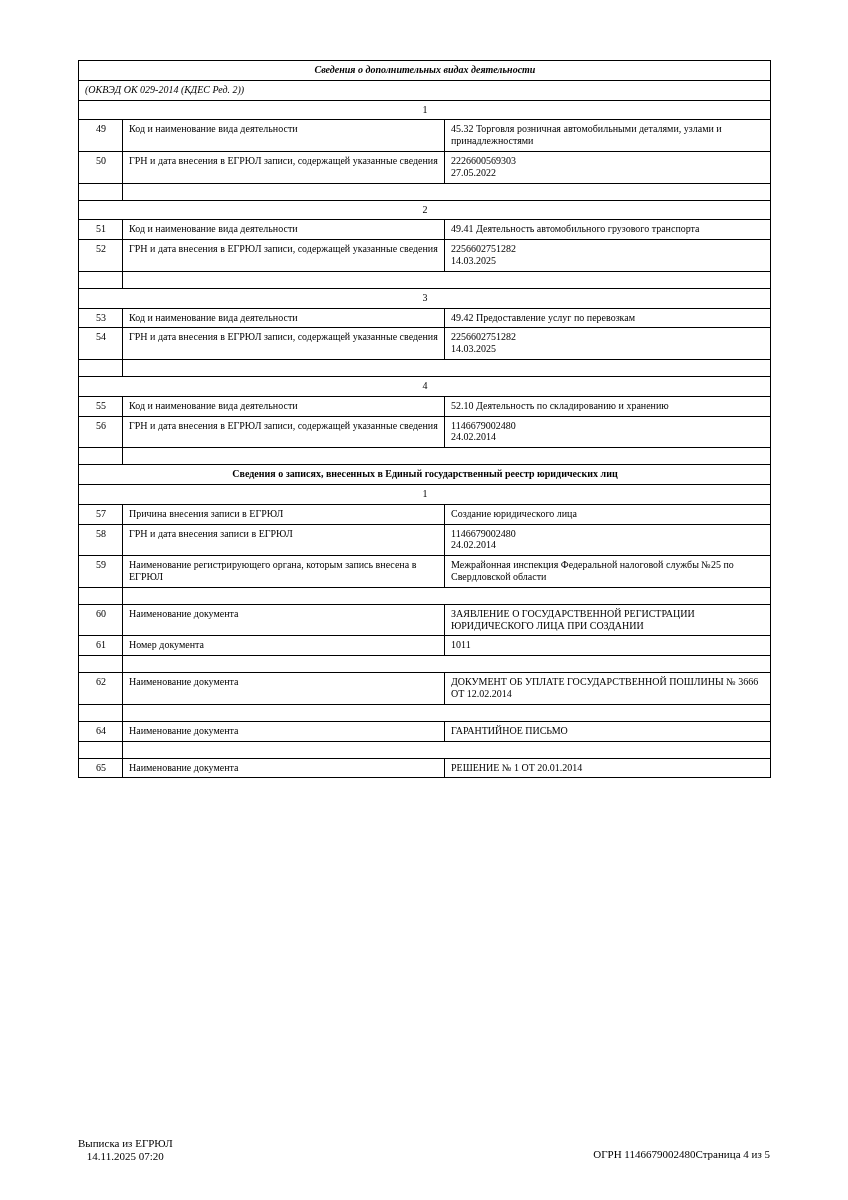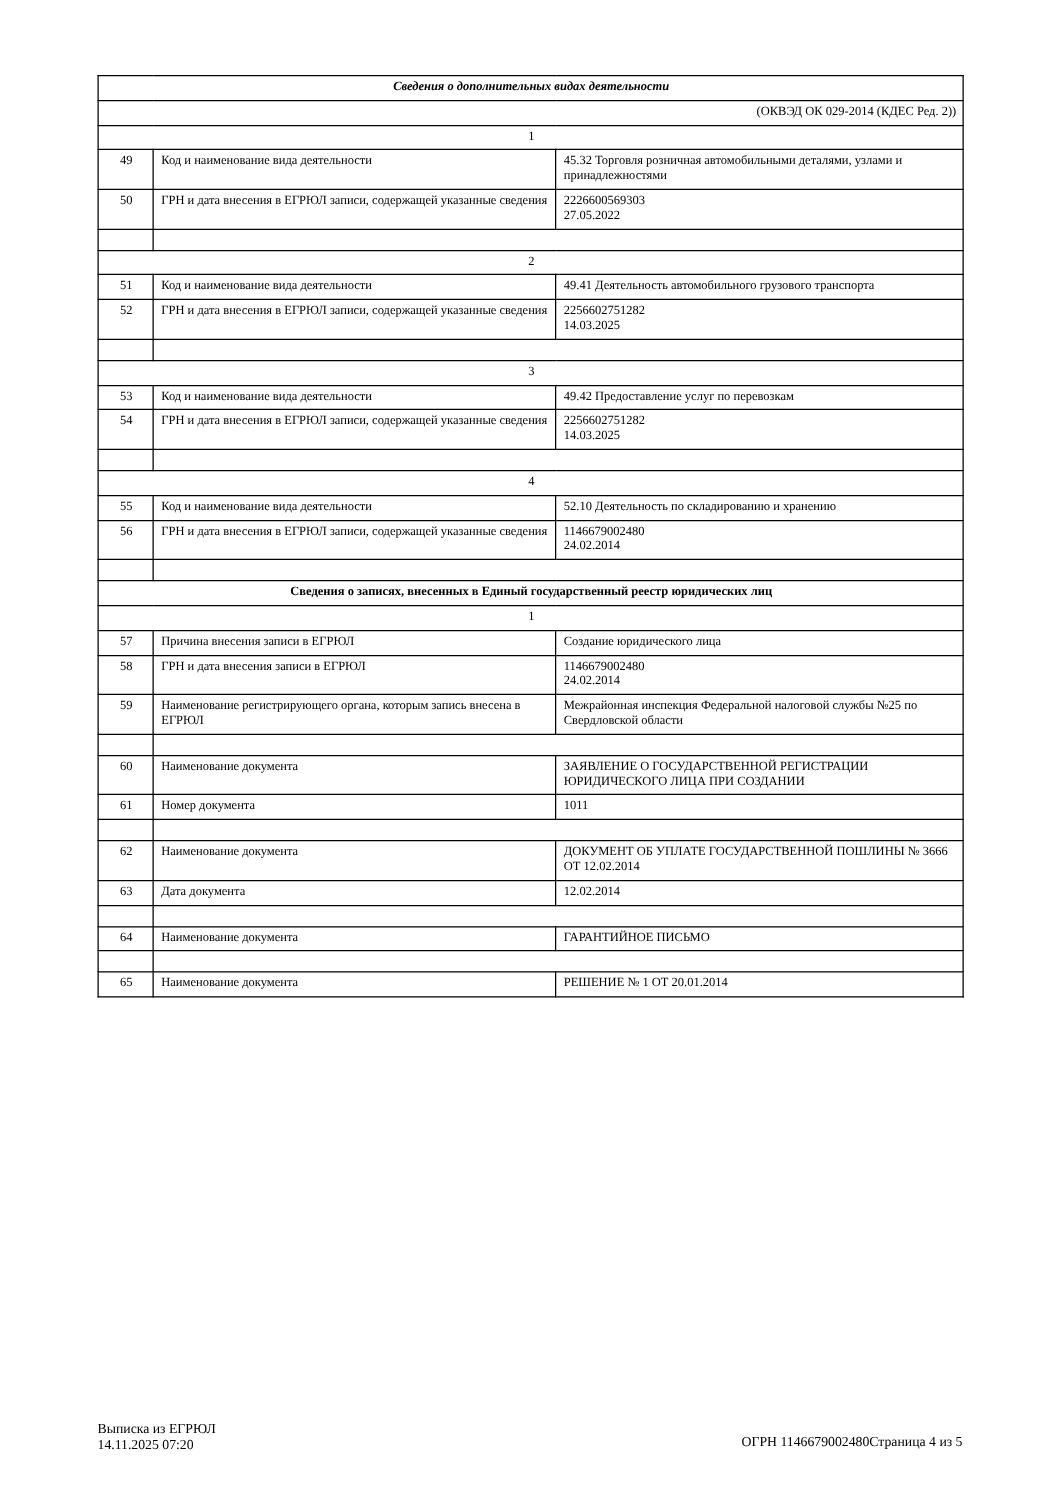--- a/index.html
+++ b/index.html
@@ -53,21 +53,22 @@
     border-bottom: 1px solid #000;
     padding: 0;
   }
   .sect-title {
     text-align: center;
     font-style: italic;
     font-weight: bold;
     padding: 4px 5px 5px 5px;
   }
   .sect-sub {
-    text-align: right;
+    text-align: left;
+    font-style: italic;
     padding: 3px 5px 4px 5px;
   }
   .sect-bold {
     text-align: center;
     font-weight: bold;
     padding: 4px 5px 5px 5px;
   }
   .idx {
     text-align: center;
     padding: 2px 5px 3px 5px;
@@ -83,21 +84,21 @@
     font-size: 11px;
     font-family: "Liberation Serif", serif;
     color: #000;
   }
   .footer .row {
     display: flex;
     justify-content: space-between;
     align-items: flex-start;
   }
   .footer .left {
-    text-align: left;
+    text-align: center;
     line-height: 1.25;
   }
   .footer .mid {
     text-align: right;
     line-height: 1.25;
     flex: 1;
     padding-top: 11px;
   }
   .footer .right {
     text-align: right;
@@ -242,25 +243,20 @@
       </tr>
       <tr class="spacer">
         <td></td>
         <td colspan="2"></td>
       </tr>
 
       <tr>
         <td class="num">62</td>
         <td class="label">Наименование документа</td>
         <td class="value nowrap-block">ДОКУМЕНТ ОБ УПЛАТЕ ГОСУДАРСТВЕННОЙ ПОШЛИНЫ № 3666 ОТ 12.02.2014</td>
-      </tr>
-      <tr>
-        <td class="num">63</td>
-        <td class="label">Дата документа</td>
-        <td class="value nowrap-block">12.02.2014</td>
       </tr>
       <tr class="spacer">
         <td></td>
         <td colspan="2"></td>
       </tr>
 
       <tr>
         <td class="num">64</td>
         <td class="label">Наименование документа</td>
         <td class="value nowrap-block">ГАРАНТИЙНОЕ ПИСЬМО</td>

